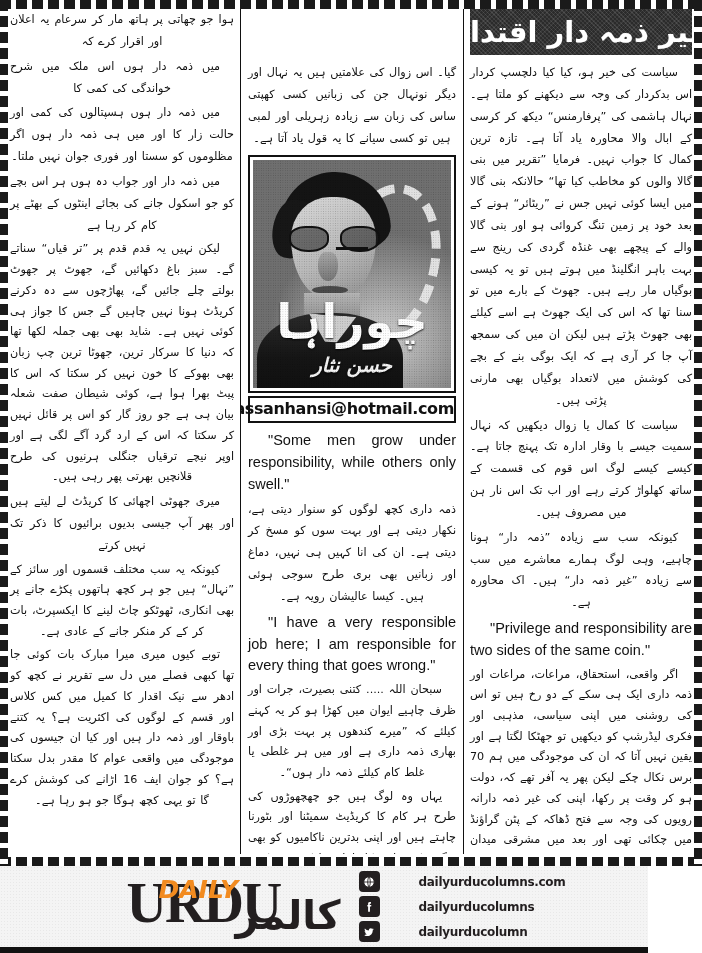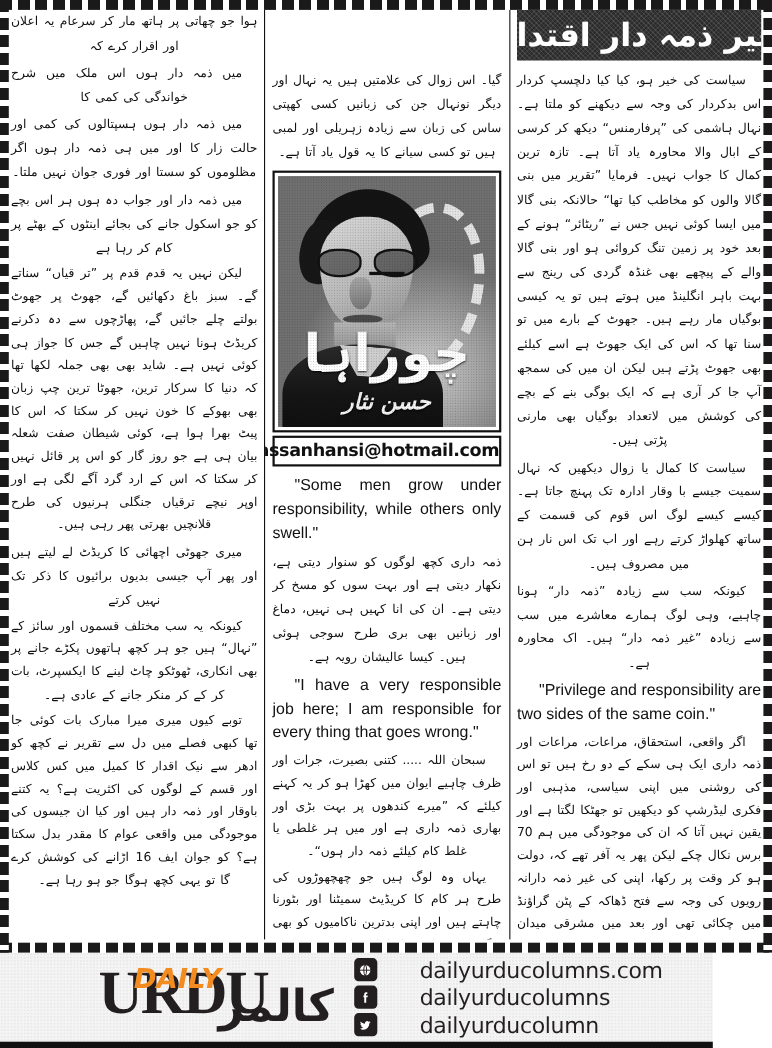--- a/index.html
+++ b/index.html
@@ -428,22 +428,22 @@
     background: #231f20;
     display: flex;
     align-items: center;
     justify-content: center;
     color: #fff;
     flex: 0 0 auto;
   }
   .social-icon svg { display: block; }
   .social-label {
     font-family: "DejaVu Sans", "Liberation Sans", sans-serif;
-    font-size: 20px;
-    font-weight: 400;
+    font-size: 12px;
+    font-weight: 700;
     color: #231f20;
     letter-spacing: -0.3px;
     line-height: 1;
     margin-left: 30px;
   }
 </style>
 </head>
 <body>
 
 <div class="page">

